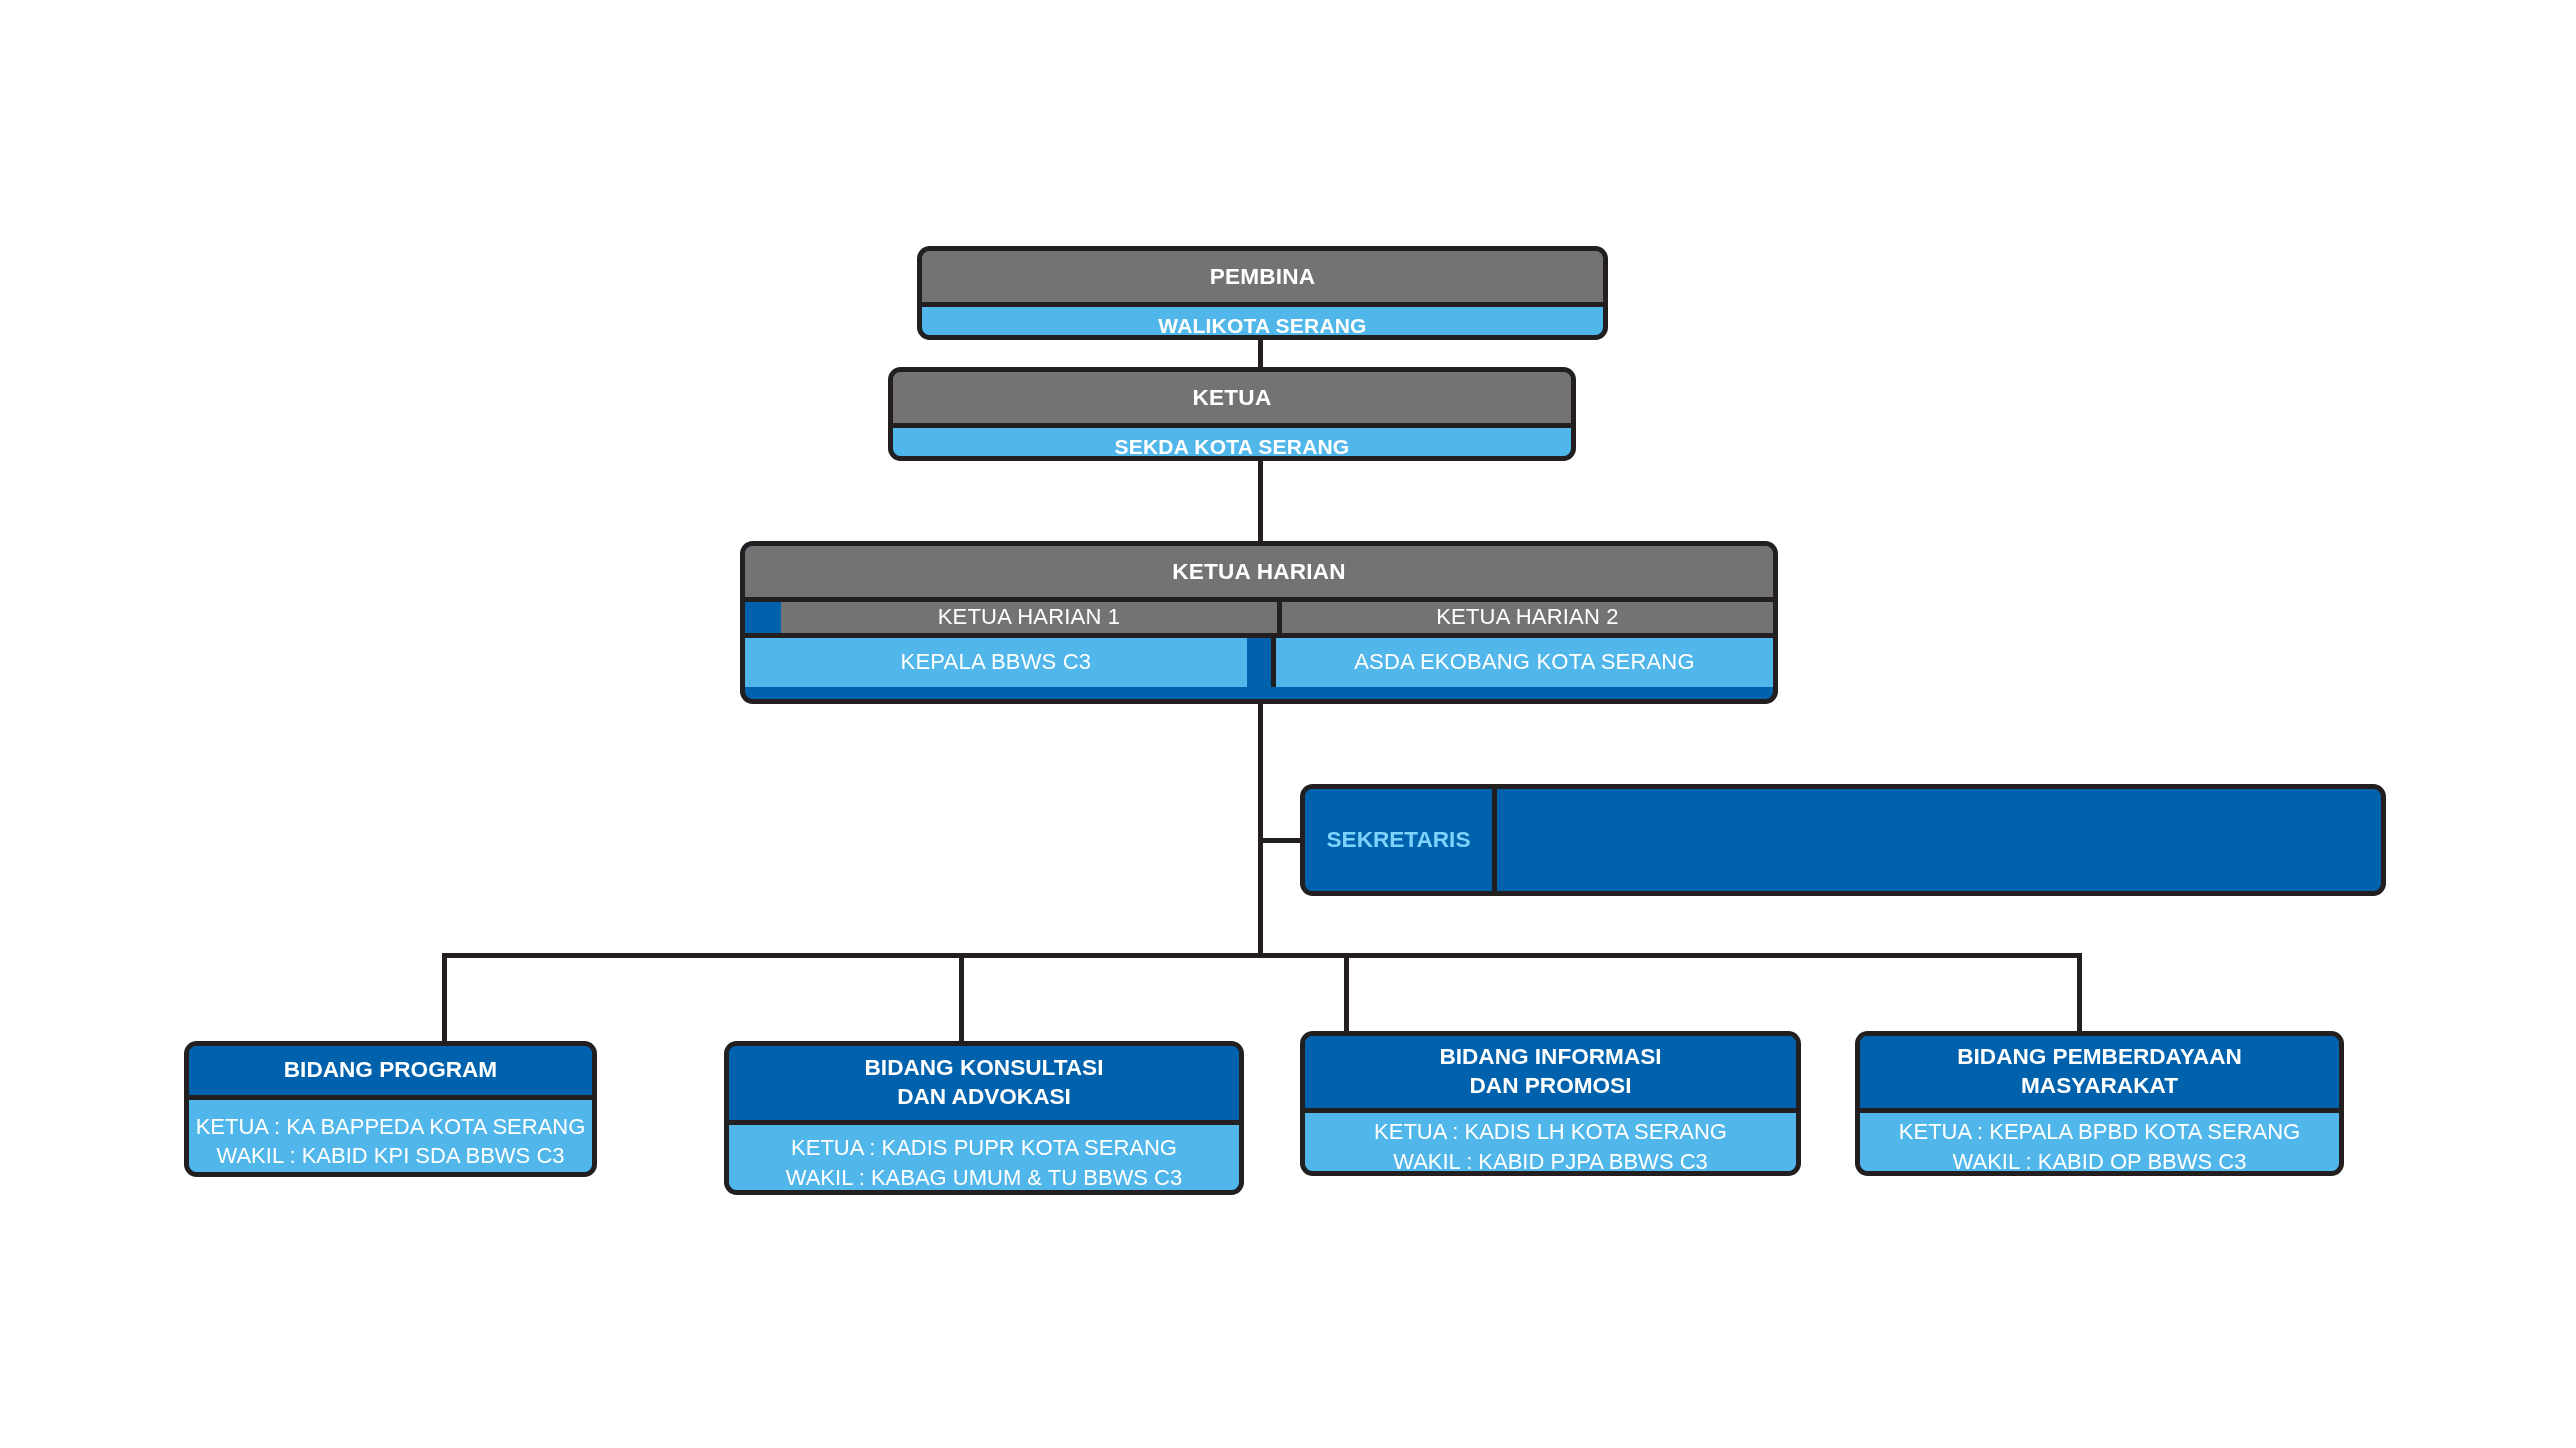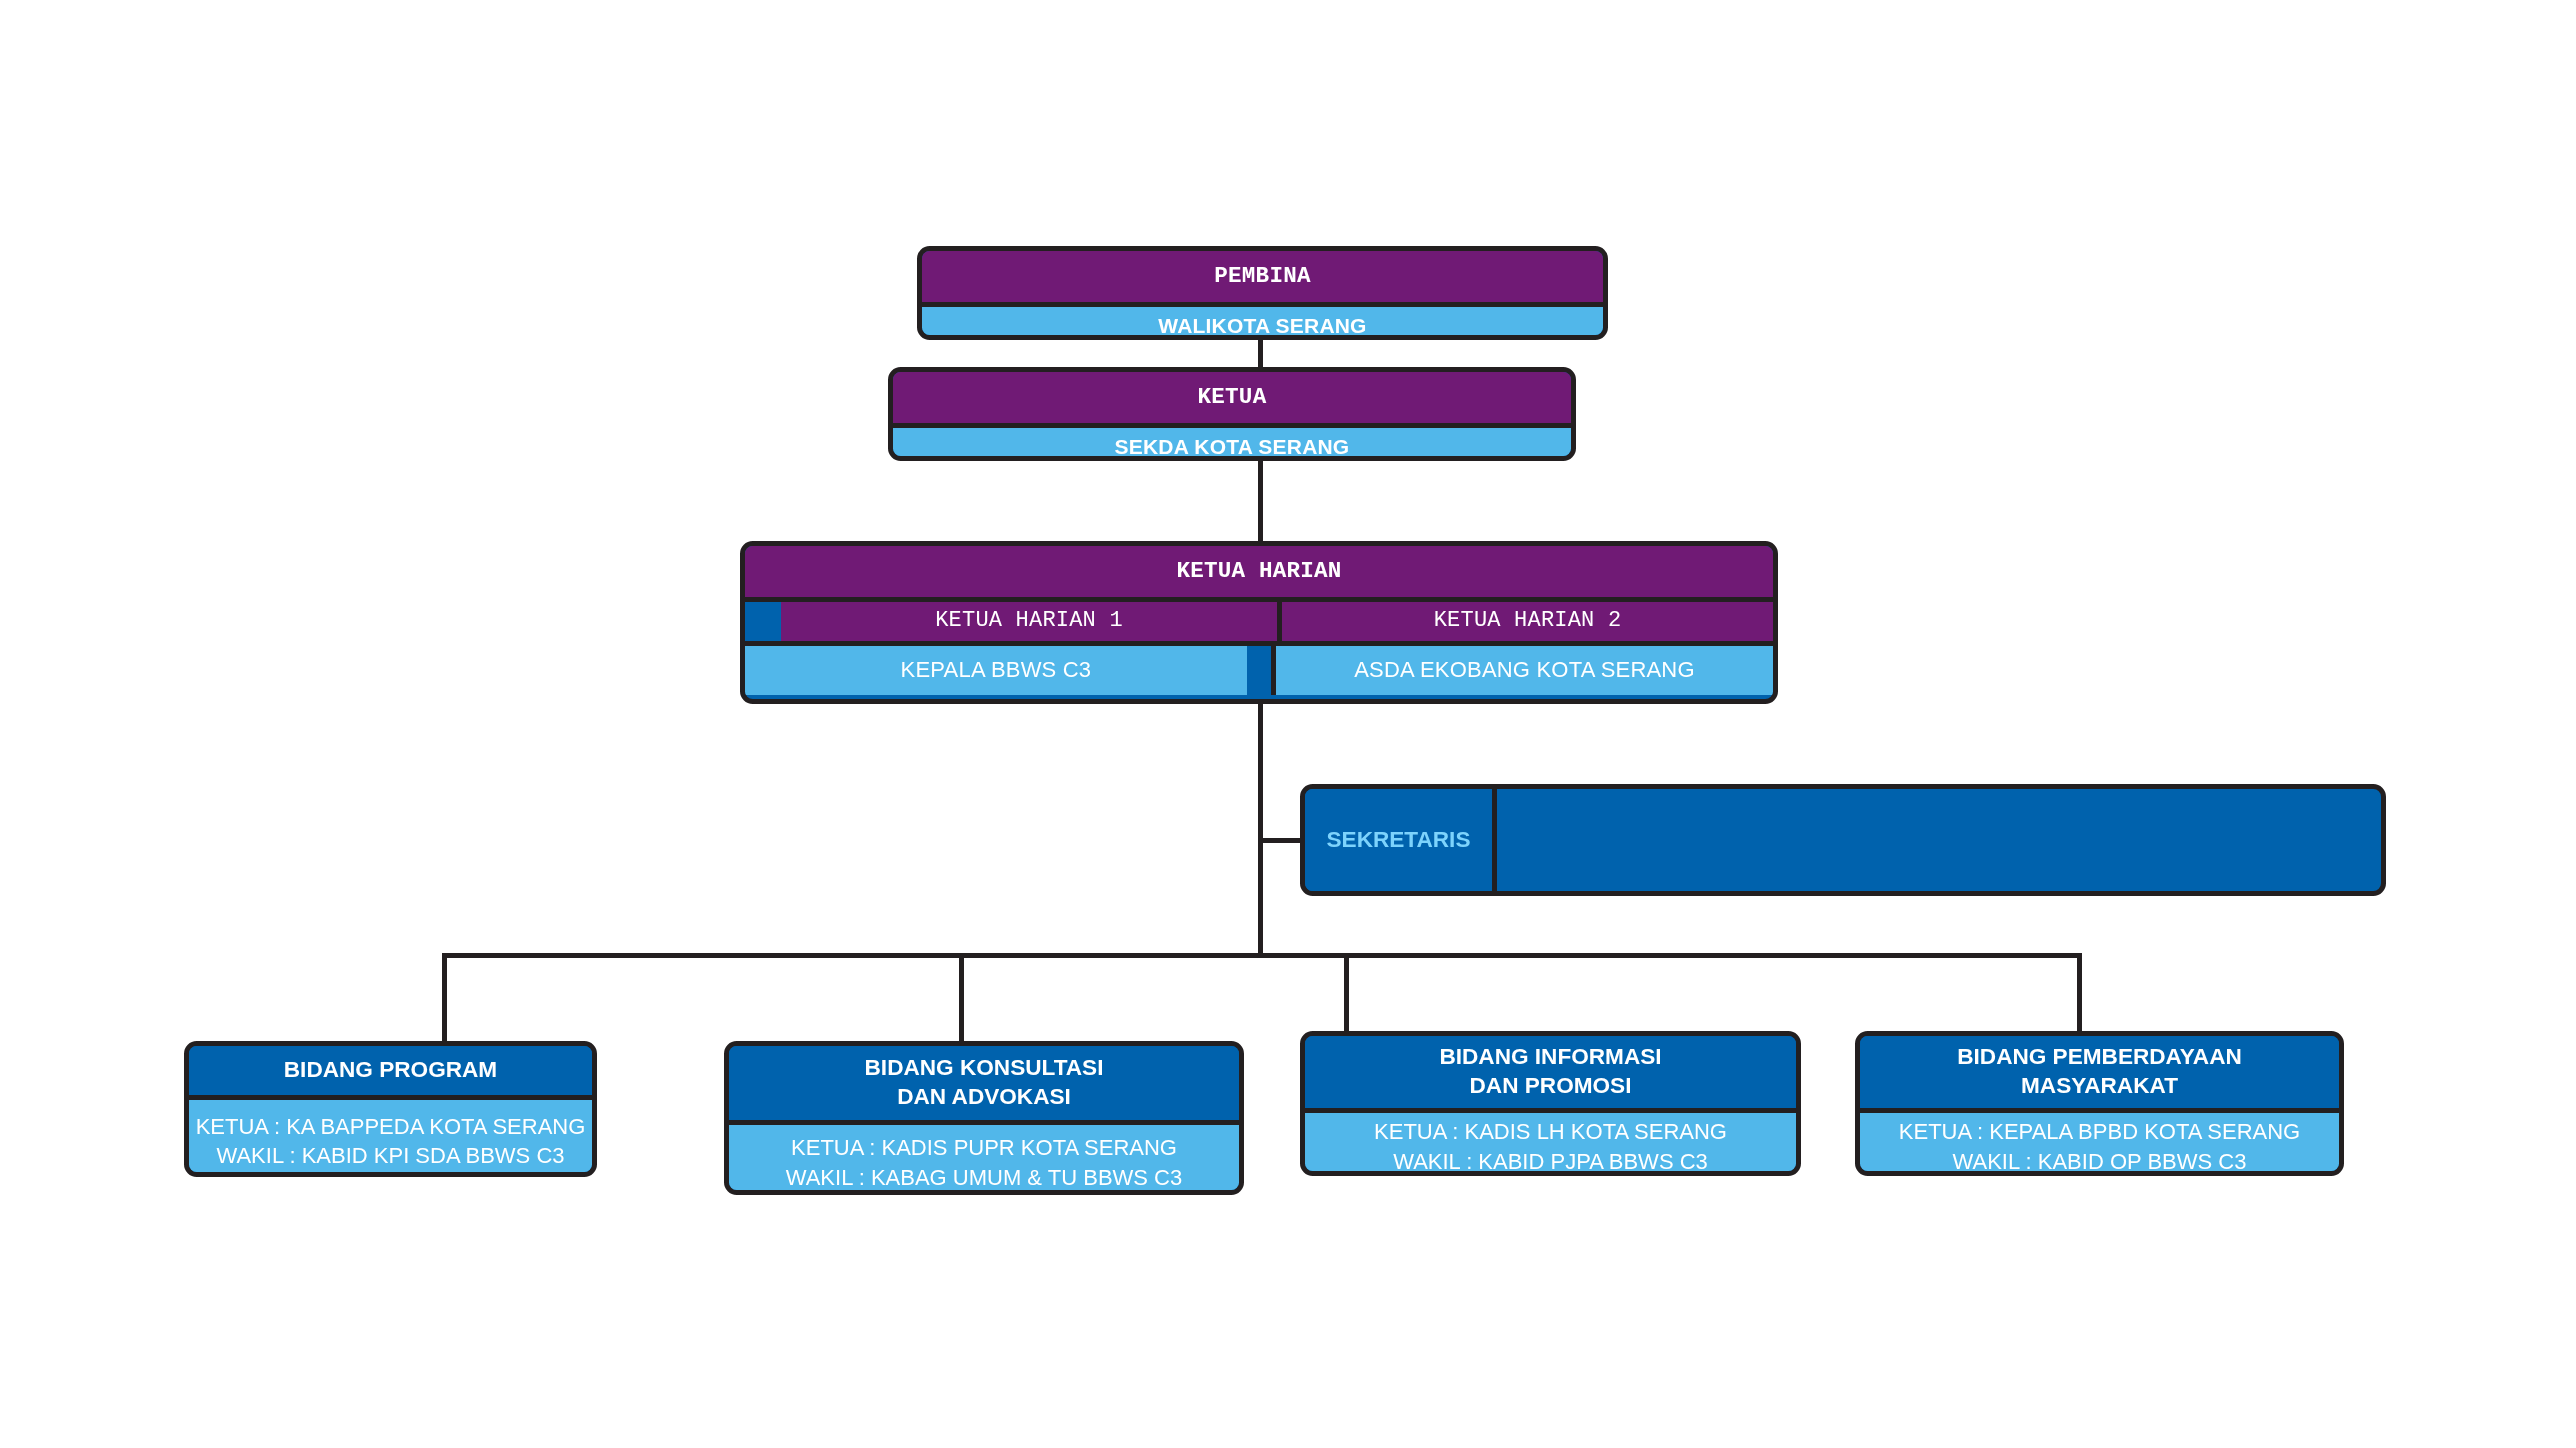--- a/index.html
+++ b/index.html
@@ -45,21 +45,21 @@
   .cell {
     box-sizing: border-box;
     display: flex;
     align-items: center;
     justify-content: center;
     color: #ffffff;
     text-align: center;
     letter-spacing: 0.2px;
     line-height: 1.12;
   }
-  .dark  { background: #701a75; font-family: Liberation Mono, monospace; }
+  .dark  { background: #737373; }
   .light { background: #51B7EA; }
 
   .sep-h { border-top: 5.4px solid #231F20; }
   .sep-v { border-left: 5.4px solid #231F20; }
 
   .ttl {
     font-weight: bold;
     font-size: 22.6px;
   }
   .sub {
@@ -80,21 +80,21 @@
   #node-pembina   { left: 917px; top: 246px;  width: 691px;  height: 94px; }
   #node-pembina   .cell.dark  { height: 51px; }
   #node-pembina   .cell.light { height: 38px; }
 
   #node-ketua     { left: 888px; top: 367px;  width: 688px;  height: 94px; }
   #node-ketua     .cell.dark  { height: 51px; }
   #node-ketua     .cell.light { height: 38px; }
 
   #node-harian    { left: 740px;  top: 541px;  width: 1038px; height: 163px; }
   #node-harian    .r1 { height: 51px; }
-  #node-harian    .r2 { height: 44px; padding-left: 36px; }
+  #node-harian    .r2 { height: 36px; padding-left: 36px; }
   #node-harian    .r3 { height: 54px; gap: 24px; }
   #node-harian    .c-left  { width: 50%; }
   #node-harian    .c-right { width: 50%; }
 
   #node-sekretaris { left: 1300px; top: 784px; width: 1086px; height: 112px; }
   #node-sekretaris .srow { height: 50%; }
   #node-sekretaris .c-num   { width: 233px; }
   #node-sekretaris .c-name  { flex: 1; }
   #node-sekretaris .c-label-wrap {
     position: absolute;

